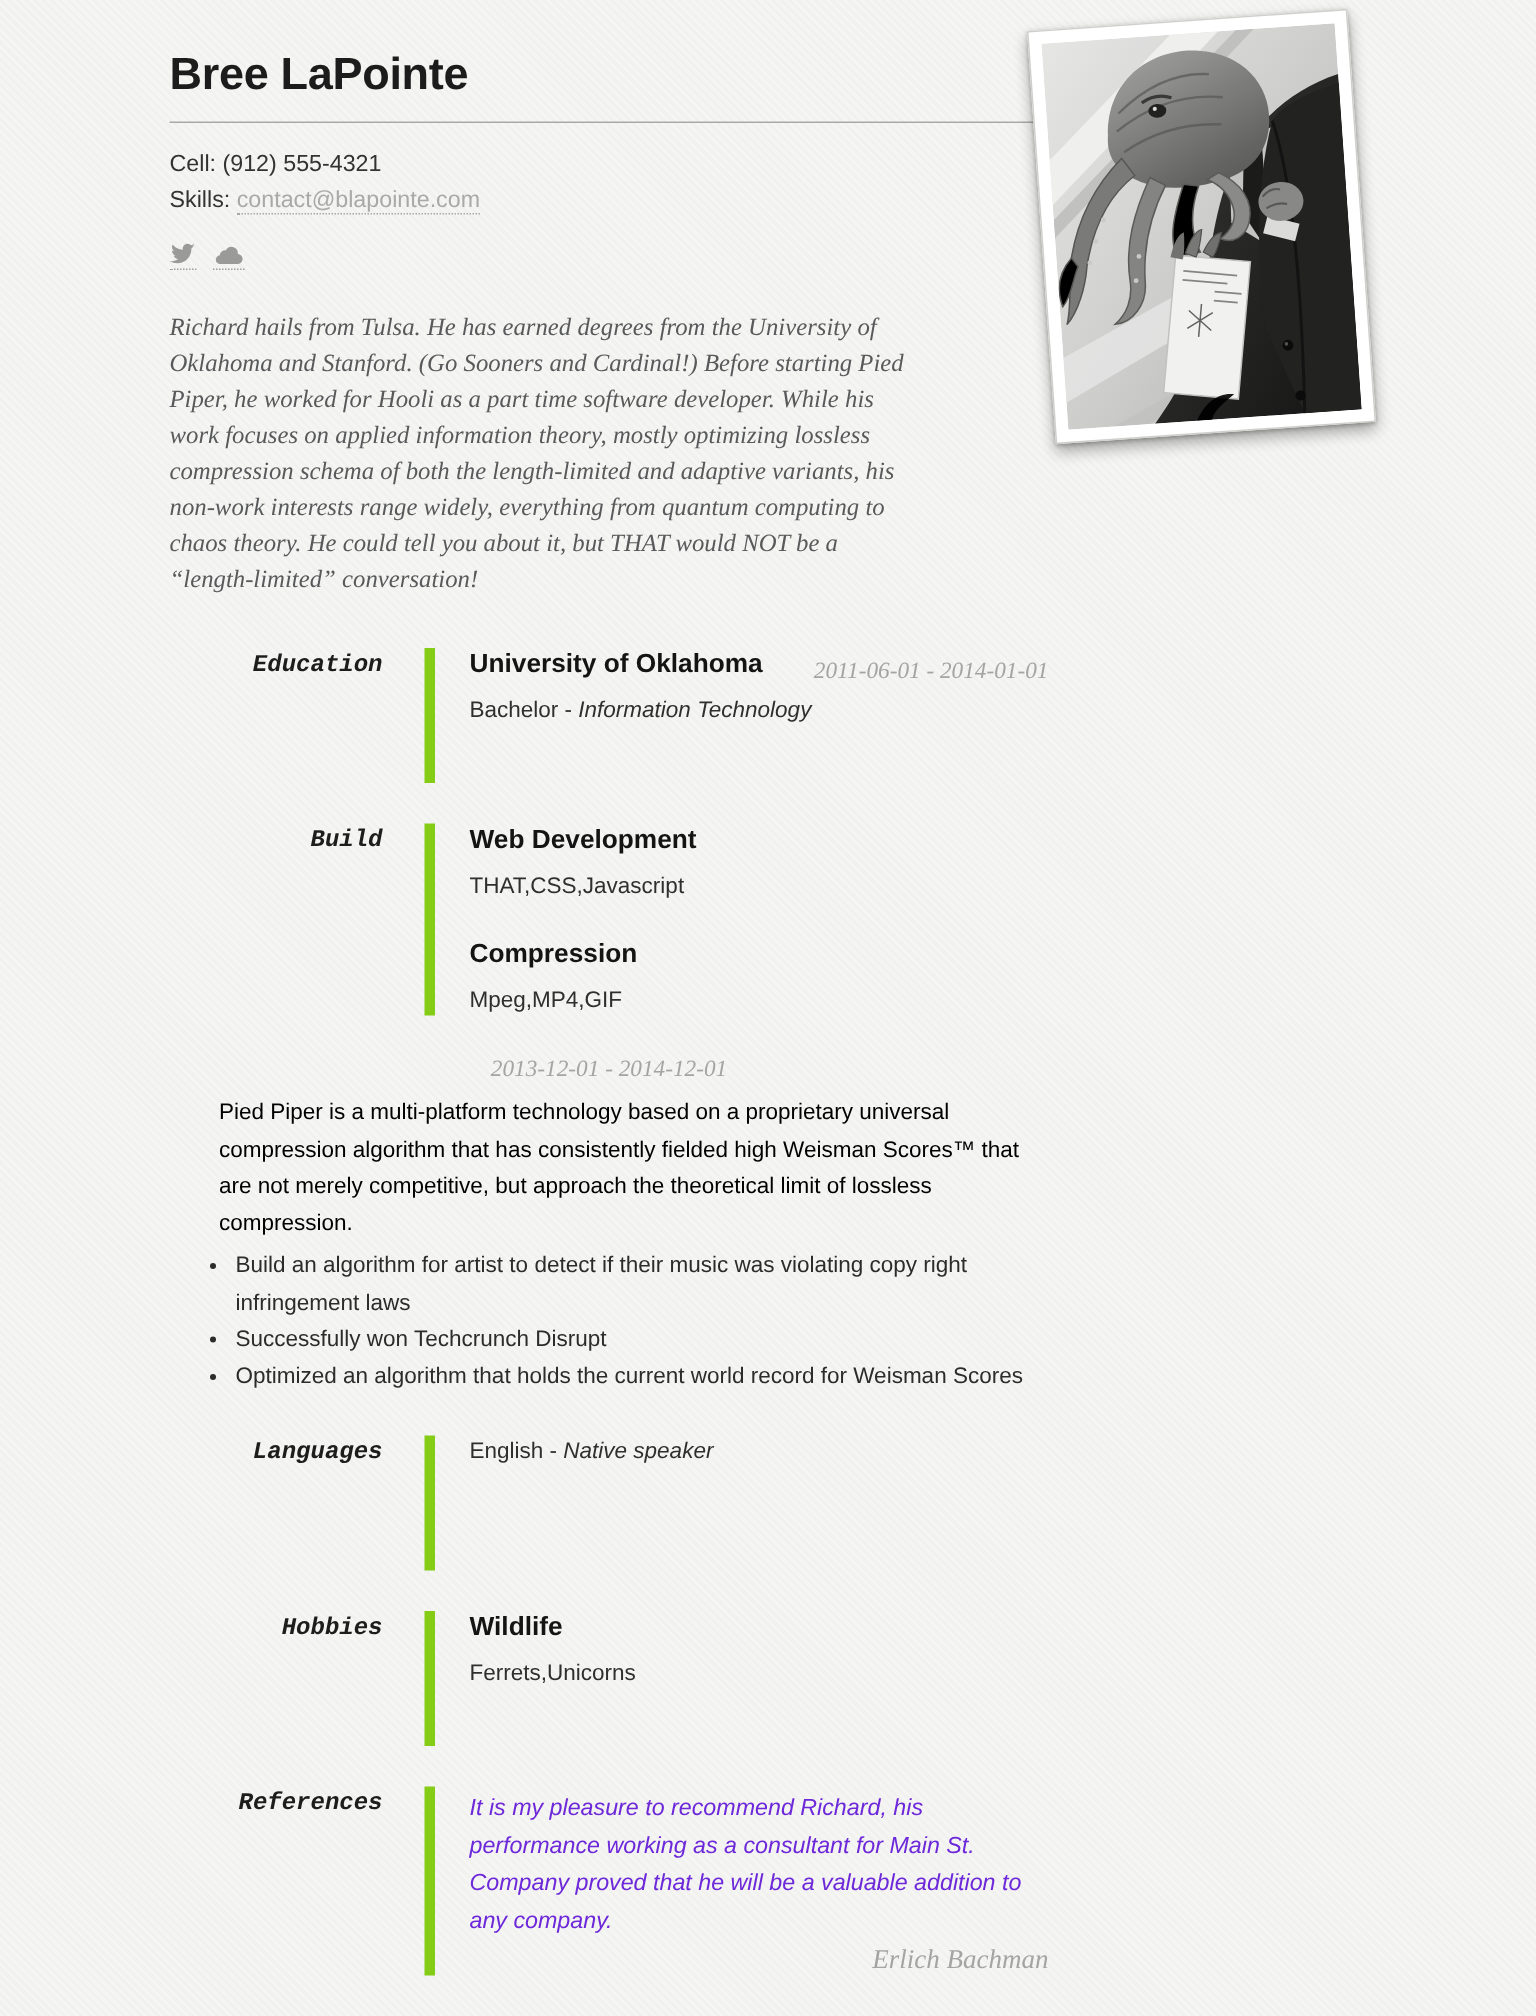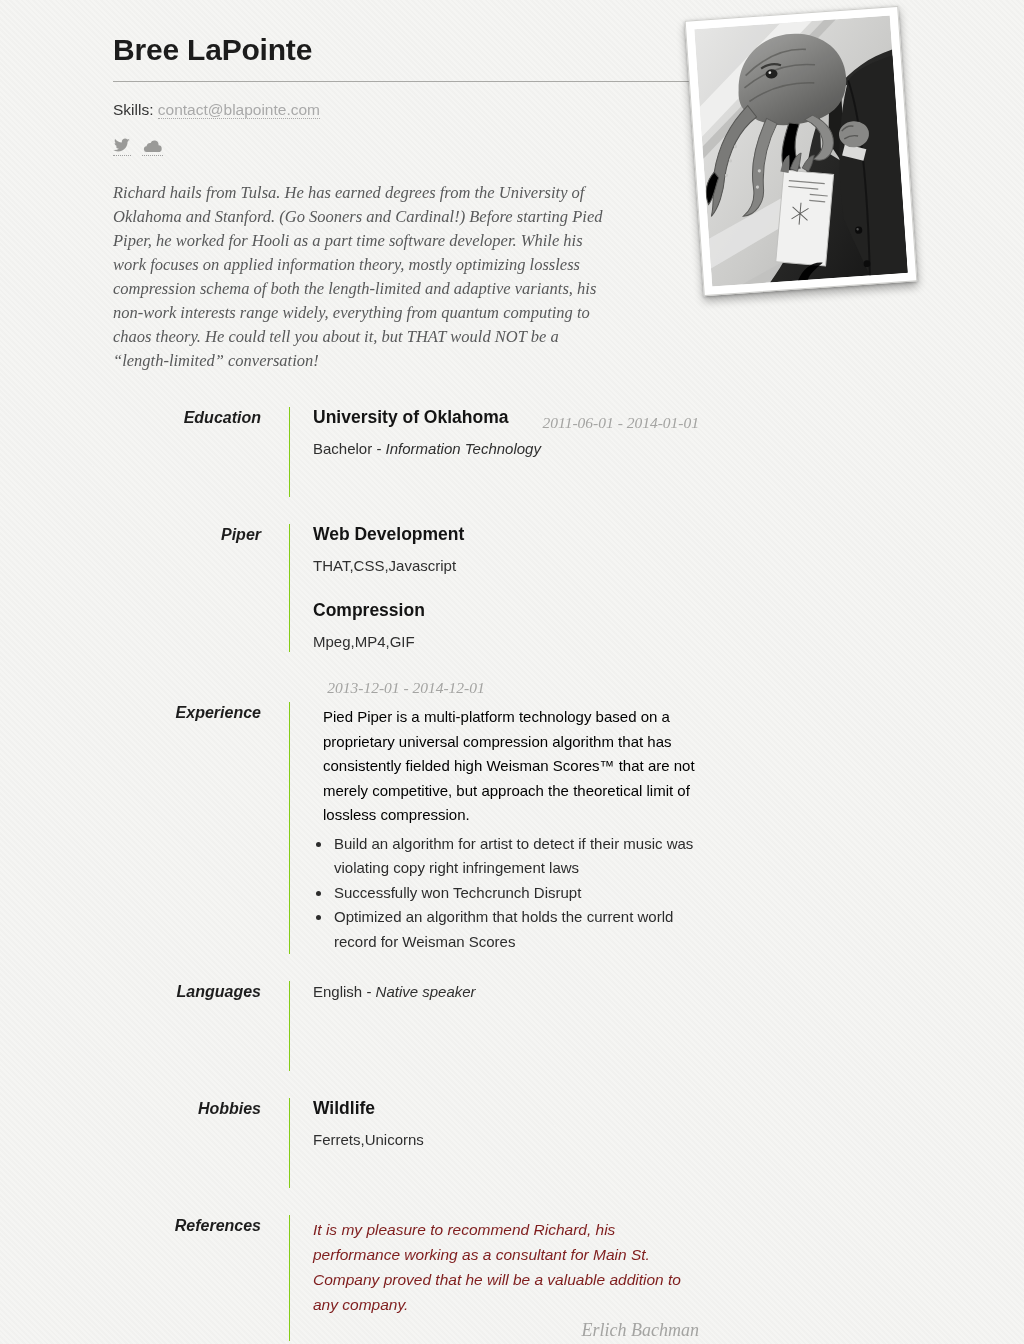--- a/index.html
+++ b/index.html
@@ -94,22 +94,23 @@
   .label-col {
     width: 177px;
     flex: 0 0 177px;
     padding-right: 28px;
     padding-top: 2px;
     text-align: right;
     font-size: 16px;
     font-weight: bold;
     font-style: italic;
     color: #1d1d1d;
-    border-right: 1px solid #84cc16;
+    border-right: 7px solid #84cc16;
     min-height: 90px;
+    font-family: Liberation Mono, monospace;
   }
   .content-col { flex: 1; padding-left: 23px; padding-top: 0; }
   .entry-head { display: flex; justify-content: space-between; align-items: center; }
   .entry-title {
     margin: 0 0 10px 0;
     font-size: 17.5px;
     font-weight: bold;
     color: #141414;
   }
   .entry-date {
@@ -139,41 +140,45 @@
     color: #2c2c2c;
     max-width: 590px;
   }
   .exp-highlights li { padding-left: 2px; }
 
   .ref-quote {
     margin: 2px 0 0 0;
     font-style: italic;
     font-size: 15.5px;
     line-height: 25px;
-    color: #7f1d1d;
+    color: #6d28d9;
     max-width: 600px;
   }
   .ref-name {
     margin-top: 3px;
     text-align: right;
     font-family: "Liberation Serif", "DejaVu Serif", serif;
     font-style: italic;
     font-size: 18px;
     color: #a4a4a2;
   }
 </style>
 </head>
 <body>
 
 <div class="page">
 
   <h1 class="name">Bree LaPointe</h1>
   <hr class="rule">
 
   <div class="contact">
+    <div class="contact-row">
+      <span class="contact-label">Cell:</span>
+      <span class="contact-value">(912) 555-4321</span>
+    </div>
     <div class="contact-row">
       <span class="contact-label">Skills:</span>
       <a class="email-link">contact@blapointe.com</a>
     </div>
   </div>
 
   <div class="social">
     <a class="social-link">
       <span>
         <svg width="18" height="15" viewBox="0 0 24 20" aria-hidden="true">
@@ -282,38 +287,37 @@
             <span>Bachelor</span>
             <span>-</span>
             <span class="italic">Information Technology</span>
           </div>
         </div>
       </div>
     </div>
 
     <div class="section-block">
       <div class="row-section">
-        <div class="label-col">Piper</div>
+        <div class="label-col">Build</div>
         <div class="content-col">
           <div class="skill-item">
             <h3 class="entry-title">Web Development</h3>
             <div class="entry-line">THAT,CSS,Javascript</div>
           </div>
           <div class="skill-item">
             <h3 class="entry-title">Compression</h3>
             <div class="entry-line">Mpeg,MP4,GIF</div>
           </div>
         </div>
       </div>
     </div>
 
     <div class="section-block">
       <div class="standalone-date">2013-12-01 - 2014-12-01</div>
       <div class="row-section">
-        <div class="label-col">Experience</div>
         <div class="content-col">
           <p class="exp-summary">Pied Piper is a multi-platform technology based on a proprietary universal compression algorithm that has consistently fielded high Weisman Scores™ that are not merely competitive, but approach the theoretical limit of lossless compression.</p>
           <ul class="exp-highlights">
             <li>Build an algorithm for artist to detect if their music was violating copy right infringement laws</li>
             <li>Successfully won Techcrunch Disrupt</li>
             <li>Optimized an algorithm that holds the current world record for Weisman Scores</li>
           </ul>
         </div>
       </div>
     </div>

